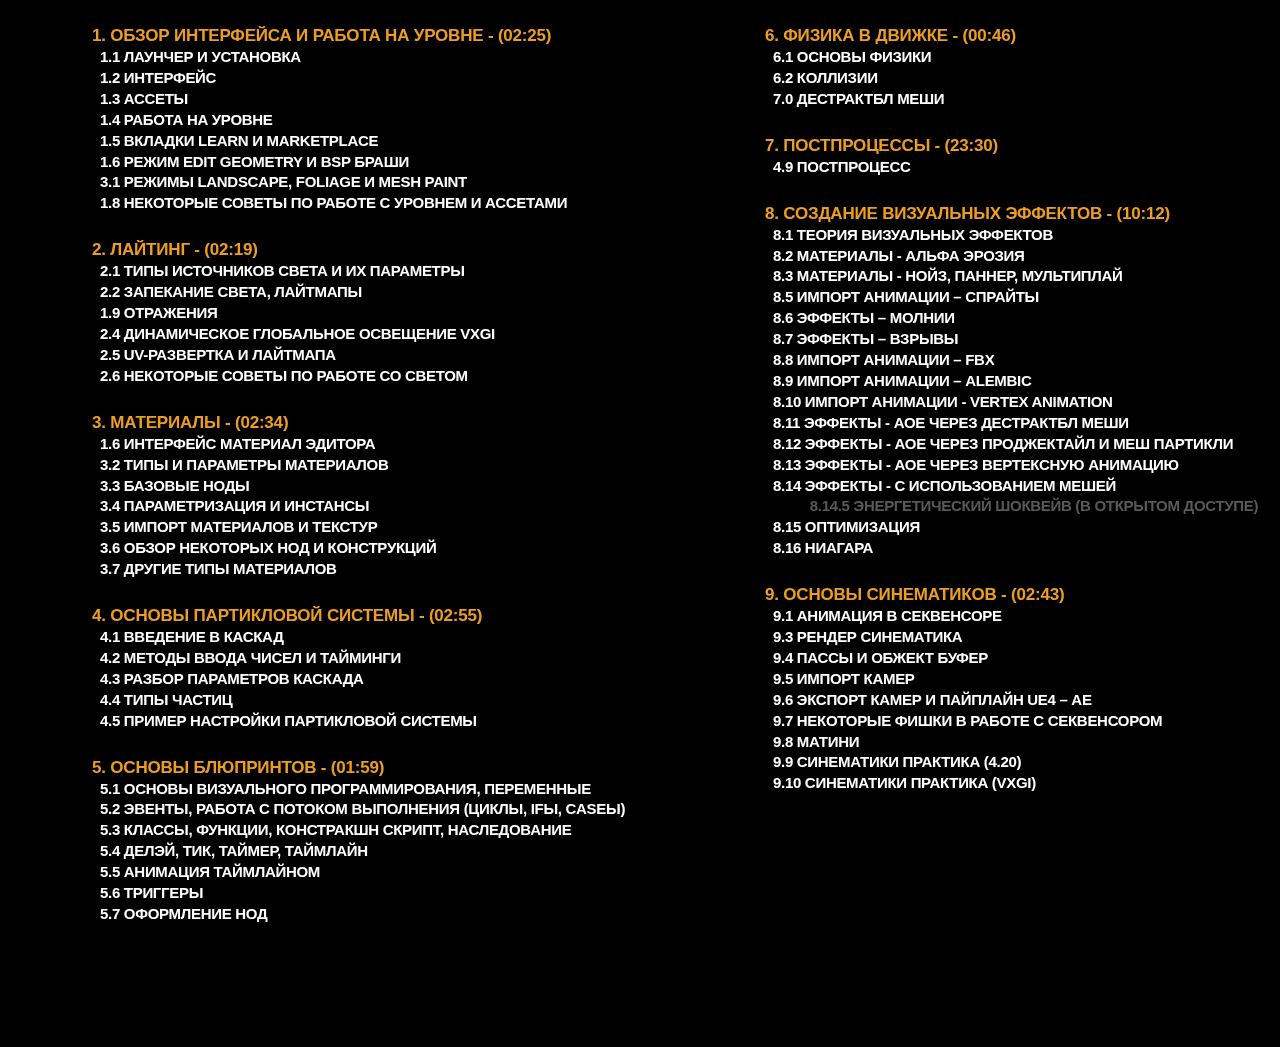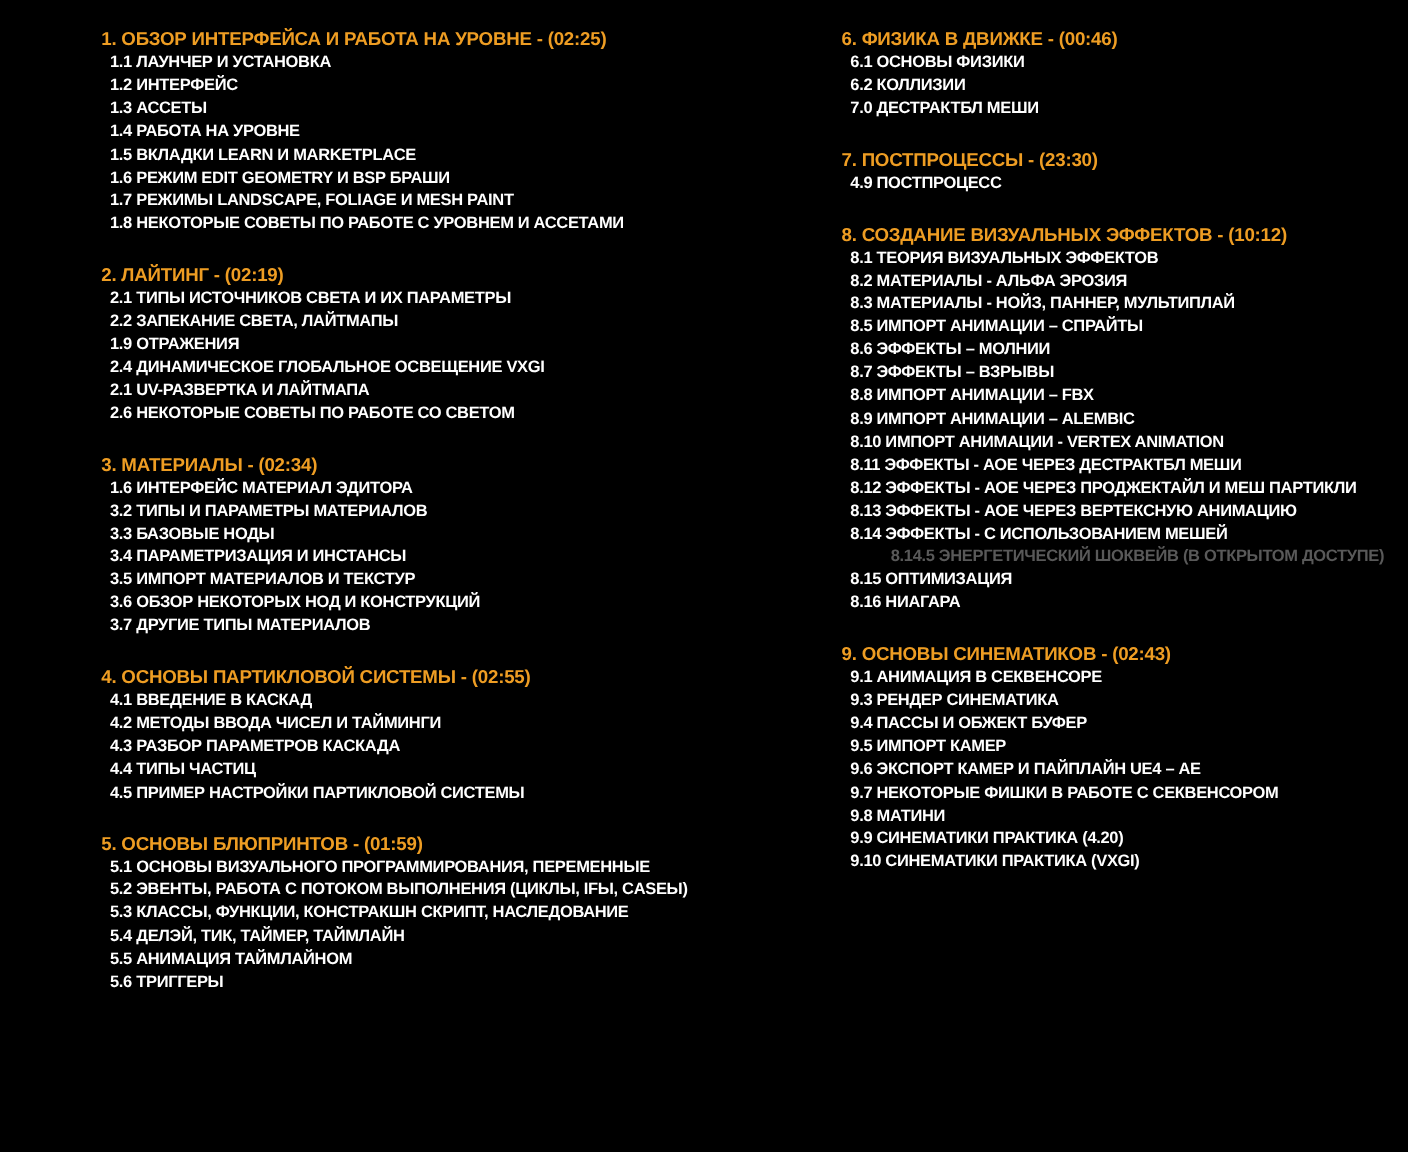--- a/index.html
+++ b/index.html
@@ -55,30 +55,30 @@
 <div class="page">
   <div class="col col-left">
       <div class="toc-section">
         <div class="toc-header">1. ОБЗОР ИНТЕРФЕЙСА И РАБОТА НА УРОВНЕ - (02:25)</div>
         <div class="toc-item">1.1 ЛАУНЧЕР И УСТАНОВКА</div>
         <div class="toc-item">1.2 ИНТЕРФЕЙС</div>
         <div class="toc-item">1.3 АССЕТЫ</div>
         <div class="toc-item">1.4 РАБОТА НА УРОВНЕ</div>
         <div class="toc-item">1.5 ВКЛАДКИ LEARN И MARKETPLACE</div>
         <div class="toc-item">1.6 РЕЖИМ EDIT GEOMETRY И BSP БРАШИ</div>
-        <div class="toc-item">1.7 РЕЖИМЫ LANDSCAPE, FOLIAGE И MESH PAINT</div>
+        <div class="toc-item">3.1 РЕЖИМЫ LANDSCAPE, FOLIAGE И MESH PAINT</div>
         <div class="toc-item">1.8 НЕКОТОРЫЕ СОВЕТЫ ПО РАБОТЕ С УРОВНЕМ И АССЕТАМИ</div>
       </div>
       <div class="toc-section">
         <div class="toc-header">2. ЛАЙТИНГ - (02:19)</div>
         <div class="toc-item">2.1 ТИПЫ ИСТОЧНИКОВ СВЕТА И ИХ ПАРАМЕТРЫ</div>
         <div class="toc-item">2.2 ЗАПЕКАНИЕ СВЕТА, ЛАЙТМАПЫ</div>
         <div class="toc-item">1.9 ОТРАЖЕНИЯ</div>
         <div class="toc-item">2.4 ДИНАМИЧЕСКОЕ ГЛОБАЛЬНОЕ ОСВЕЩЕНИЕ VXGI</div>
-        <div class="toc-item">2.1 UV-РАЗВЕРТКА И ЛАЙТМАПА</div>
+        <div class="toc-item">2.5 UV-РАЗВЕРТКА И ЛАЙТМАПА</div>
         <div class="toc-item">2.6 НЕКОТОРЫЕ СОВЕТЫ ПО РАБОТЕ СО СВЕТОМ</div>
       </div>
       <div class="toc-section">
         <div class="toc-header">3. МАТЕРИАЛЫ - (02:34)</div>
         <div class="toc-item">1.6 ИНТЕРФЕЙС МАТЕРИАЛ ЭДИТОРА</div>
         <div class="toc-item">3.2 ТИПЫ И ПАРАМЕТРЫ МАТЕРИАЛОВ</div>
         <div class="toc-item">3.3 БАЗОВЫЕ НОДЫ</div>
         <div class="toc-item">3.4 ПАРАМЕТРИЗАЦИЯ И ИНСТАНСЫ</div>
         <div class="toc-item">3.5 ИМПОРТ МАТЕРИАЛОВ И ТЕКСТУР</div>
         <div class="toc-item">3.6 ОБЗОР НЕКОТОРЫХ НОД И КОНСТРУКЦИЙ</div>
@@ -93,20 +93,21 @@
         <div class="toc-item">4.5 ПРИМЕР НАСТРОЙКИ ПАРТИКЛОВОЙ СИСТЕМЫ</div>
       </div>
       <div class="toc-section">
         <div class="toc-header">5. ОСНОВЫ БЛЮПРИНТОВ - (01:59)</div>
         <div class="toc-item">5.1 ОСНОВЫ ВИЗУАЛЬНОГО ПРОГРАММИРОВАНИЯ, ПЕРЕМЕННЫЕ</div>
         <div class="toc-item">5.2 ЭВЕНТЫ, РАБОТА С ПОТОКОМ ВЫПОЛНЕНИЯ (ЦИКЛЫ, IFЫ, CASEЫ)</div>
         <div class="toc-item">5.3 КЛАССЫ, ФУНКЦИИ, КОНСТРАКШН СКРИПТ, НАСЛЕДОВАНИЕ</div>
         <div class="toc-item">5.4 ДЕЛЭЙ, ТИК, ТАЙМЕР, ТАЙМЛАЙН</div>
         <div class="toc-item">5.5 АНИМАЦИЯ ТАЙМЛАЙНОМ</div>
         <div class="toc-item">5.6 ТРИГГЕРЫ</div>
+        <div class="toc-item">5.7 ОФОРМЛЕНИЕ НОД</div>
       </div>
     </div>
   <div class="col col-right">
       <div class="toc-section">
         <div class="toc-header">6. ФИЗИКА В ДВИЖКЕ - (00:46)</div>
         <div class="toc-item">6.1 ОСНОВЫ ФИЗИКИ</div>
         <div class="toc-item">6.2 КОЛЛИЗИИ</div>
         <div class="toc-item">7.0 ДЕСТРАКТБЛ МЕШИ</div>
       </div>
       <div class="toc-section">

